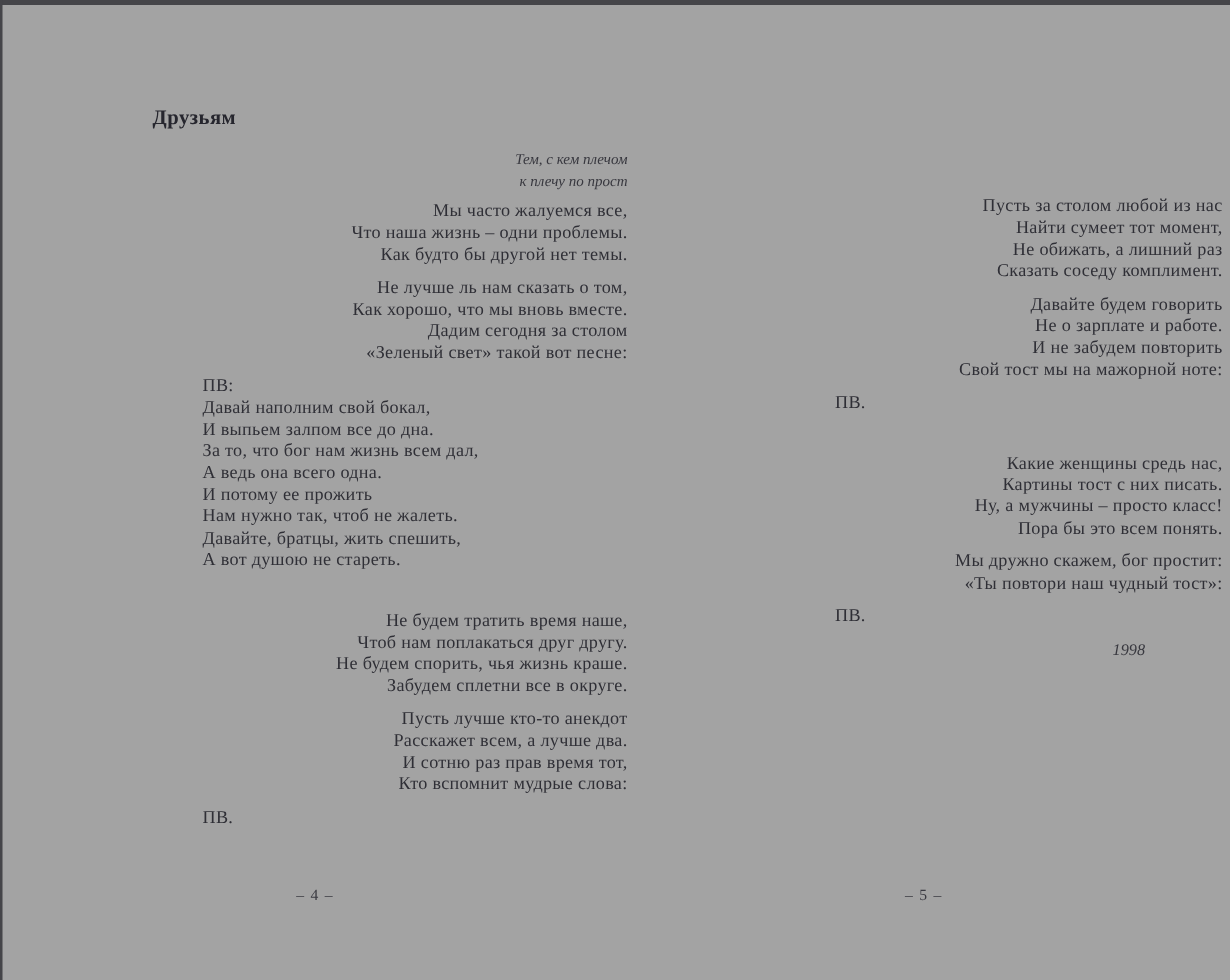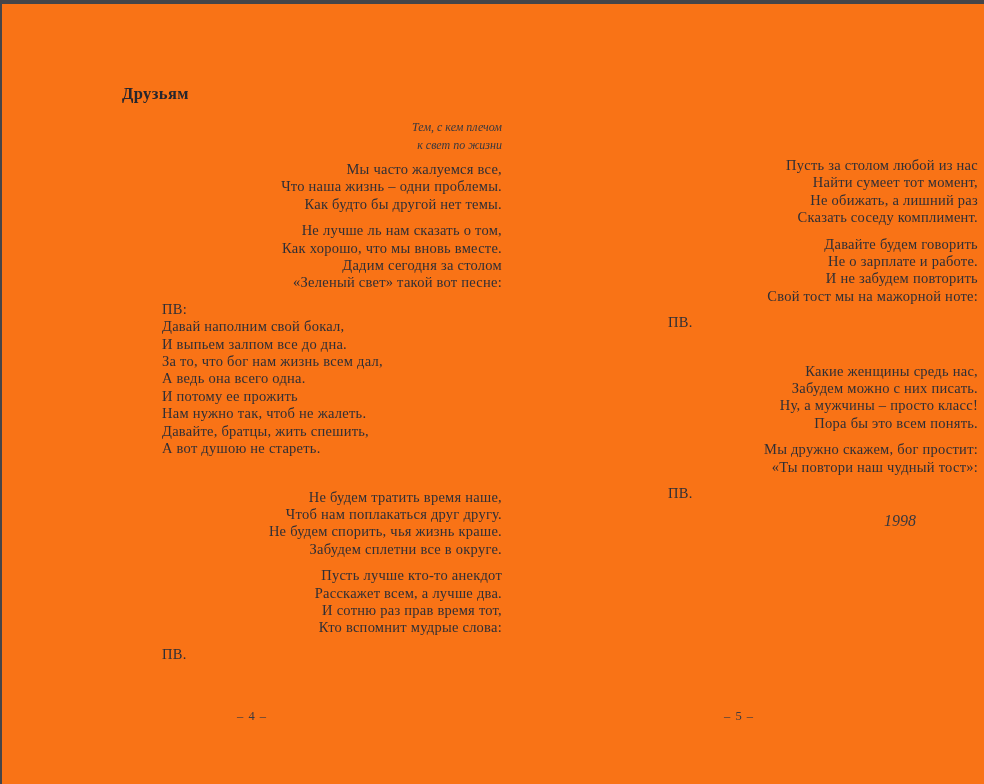--- a/index.html
+++ b/index.html
@@ -6,21 +6,21 @@
   body {
     width: 984px; height: 784px;
     background: #ffffff;
     font-family: "Liberation Serif", "DejaVu Serif", serif;
     color: #2f2f36;
     overflow: hidden;
   }
   .scan {
     position: relative;
     width: 984px; height: 784px;
-    background: #f97316;
+    background: #a3a3a3;
     border-top: 4px solid #454549;
     border-left: 2px solid #454549;
     box-sizing: border-box;
   }
   .page-col { position: absolute; }
   .page-left-col  { left: 120px; top: 80px;  width: 380px; }
   .page-right-col { left: 598px; top: 153px; width: 350px; margin-left: 28px; }
 
   .poem-title {
     font-size: 16.5px; font-weight: bold; letter-spacing: 0.4px;
@@ -41,21 +41,21 @@
   }
   .stanza  { margin: 0 0 9px 0; text-align: right; }
   .refrain { margin: 0 0 9px 40px; }
   .pv      { margin: 0 0 9px 40px; }
   .gap-after { margin-bottom: 31px; }
   .year {
     margin-top: 7px;
     width: 288px;
     text-align: right;
     font-style: italic;
-    font-size: 16px;
+    font-size: 13px;
     color: #38383f;
   }
   .pagenum {
     position: absolute;
     top: 705px;
     font-size: 12.5px;
     letter-spacing: 1px;
     color: #3a3a41;
     text-align: center;
   }
@@ -66,21 +66,21 @@
 <body>
 
 <div class="scan">
 
   <div class="page-col page-left-col">
 
     <h1 class="poem-title">Друзьям</h1>
 
     <div class="epigraph">
       <div class="ep-ln">Тем, с кем плечом</div>
-      <div class="ep-ln">к свет по жизни</div>
+      <div class="ep-ln">к плечу по прост</div>
     </div>
 
     <div class="stanza">
       <div class="ln">Мы часто жалуемся все,</div>
       <div class="ln">Что наша жизнь – одни проблемы.</div>
       <div class="ln">Как будто бы другой нет темы.</div>
     </div>
 
     <div class="stanza">
       <div class="ln">Не лучше ль нам сказать о том,</div>
@@ -136,21 +136,21 @@
       <div class="ln">И не забудем повторить</div>
       <div class="ln">Свой тост мы на мажорной ноте:</div>
     </div>
 
     <div class="pv gap-after">
       <div class="ln">ПВ.</div>
     </div>
 
     <div class="stanza">
       <div class="ln">Какие женщины средь нас,</div>
-      <div class="ln">Забудем можно с них писать.</div>
+      <div class="ln">Картины тост с них писать.</div>
       <div class="ln">Ну, а мужчины – просто класс!</div>
       <div class="ln">Пора бы это всем понять.</div>
     </div>
 
     <div class="stanza">
       <div class="ln">Мы дружно скажем, бог простит:</div>
       <div class="ln">«Ты повтори наш чудный тост»:</div>
     </div>
 
     <div class="pv">

